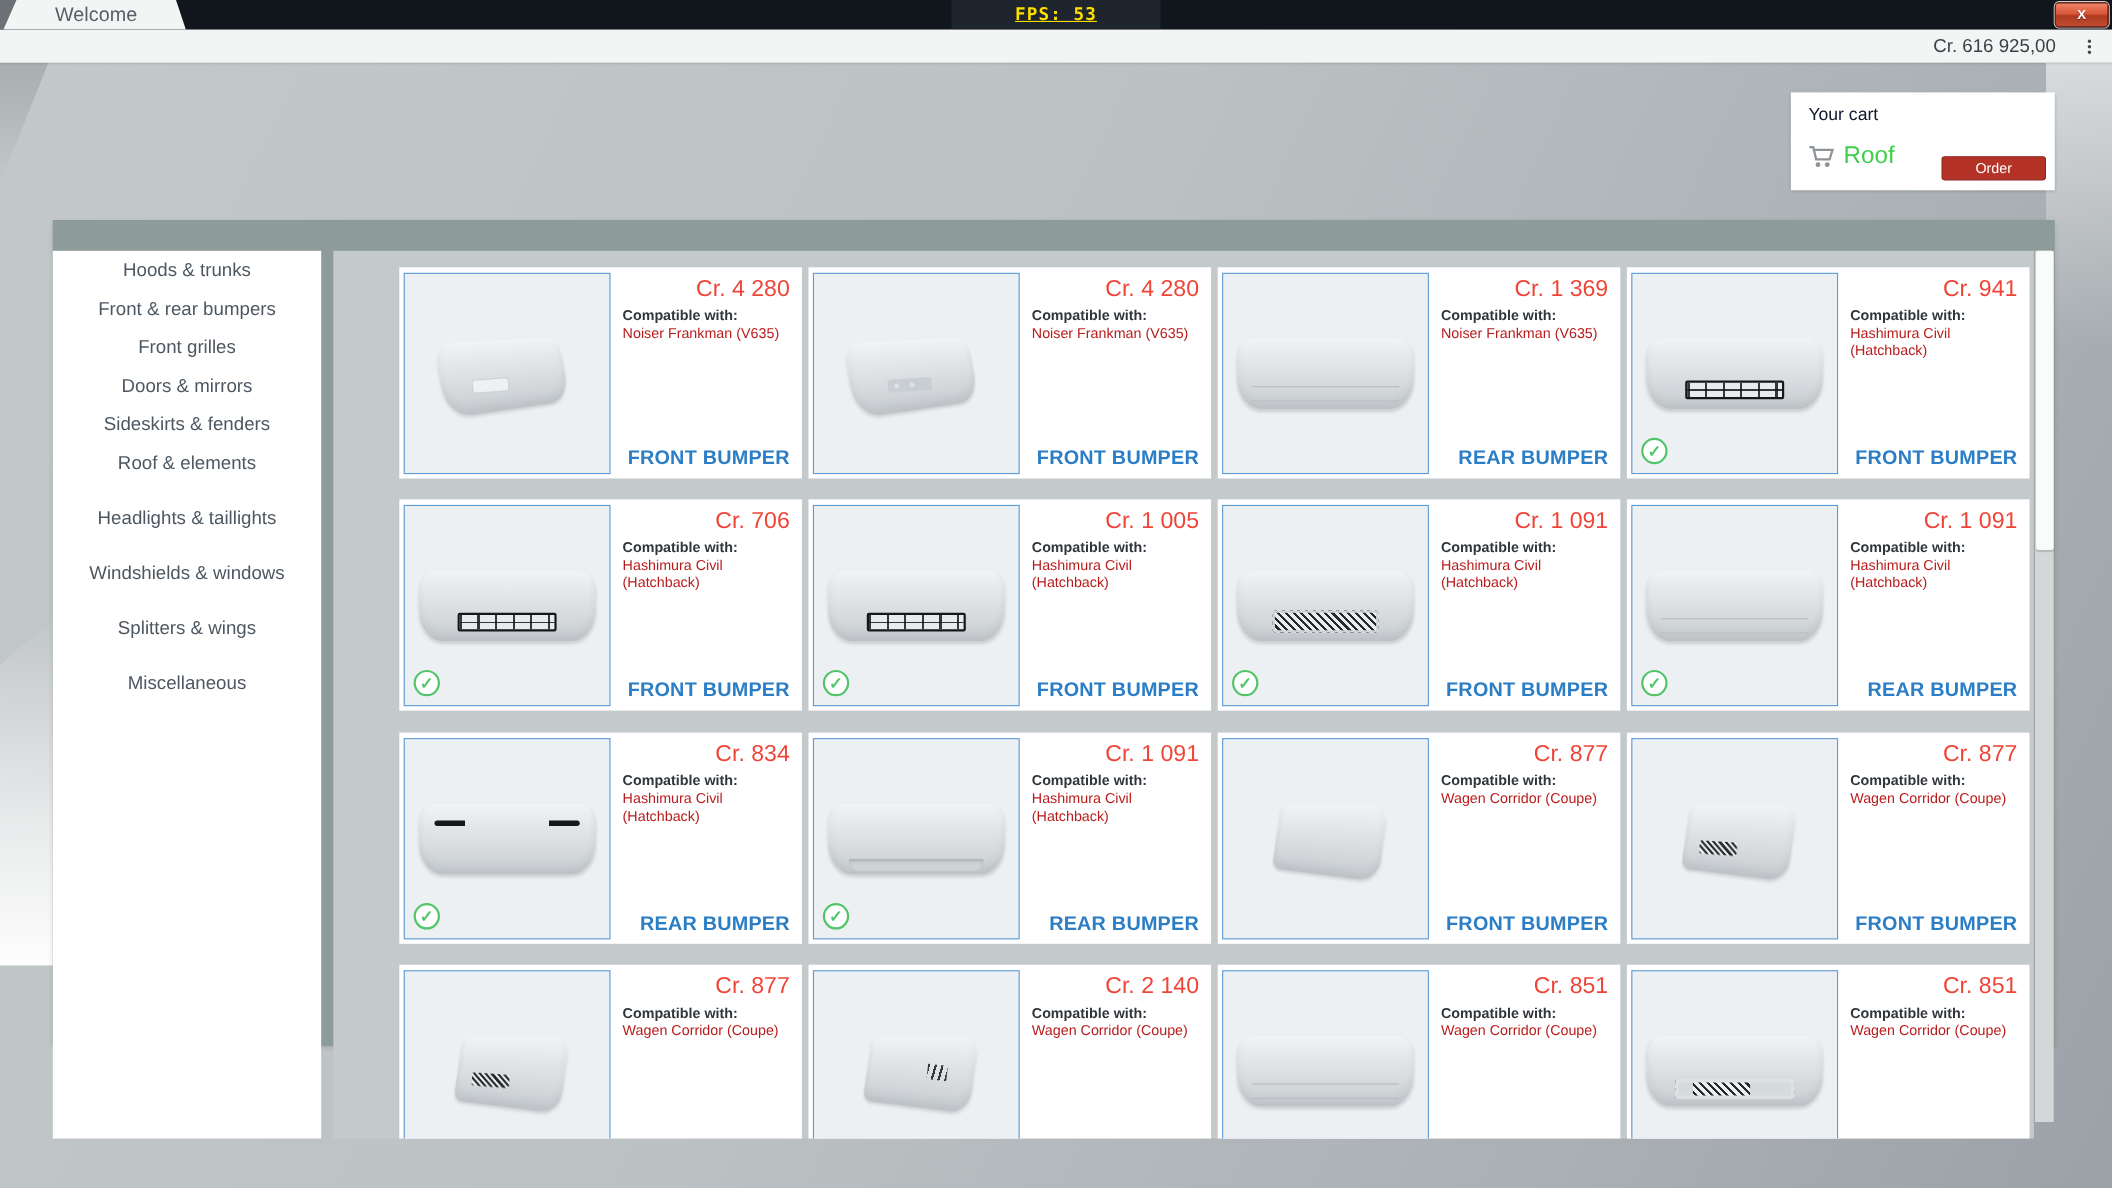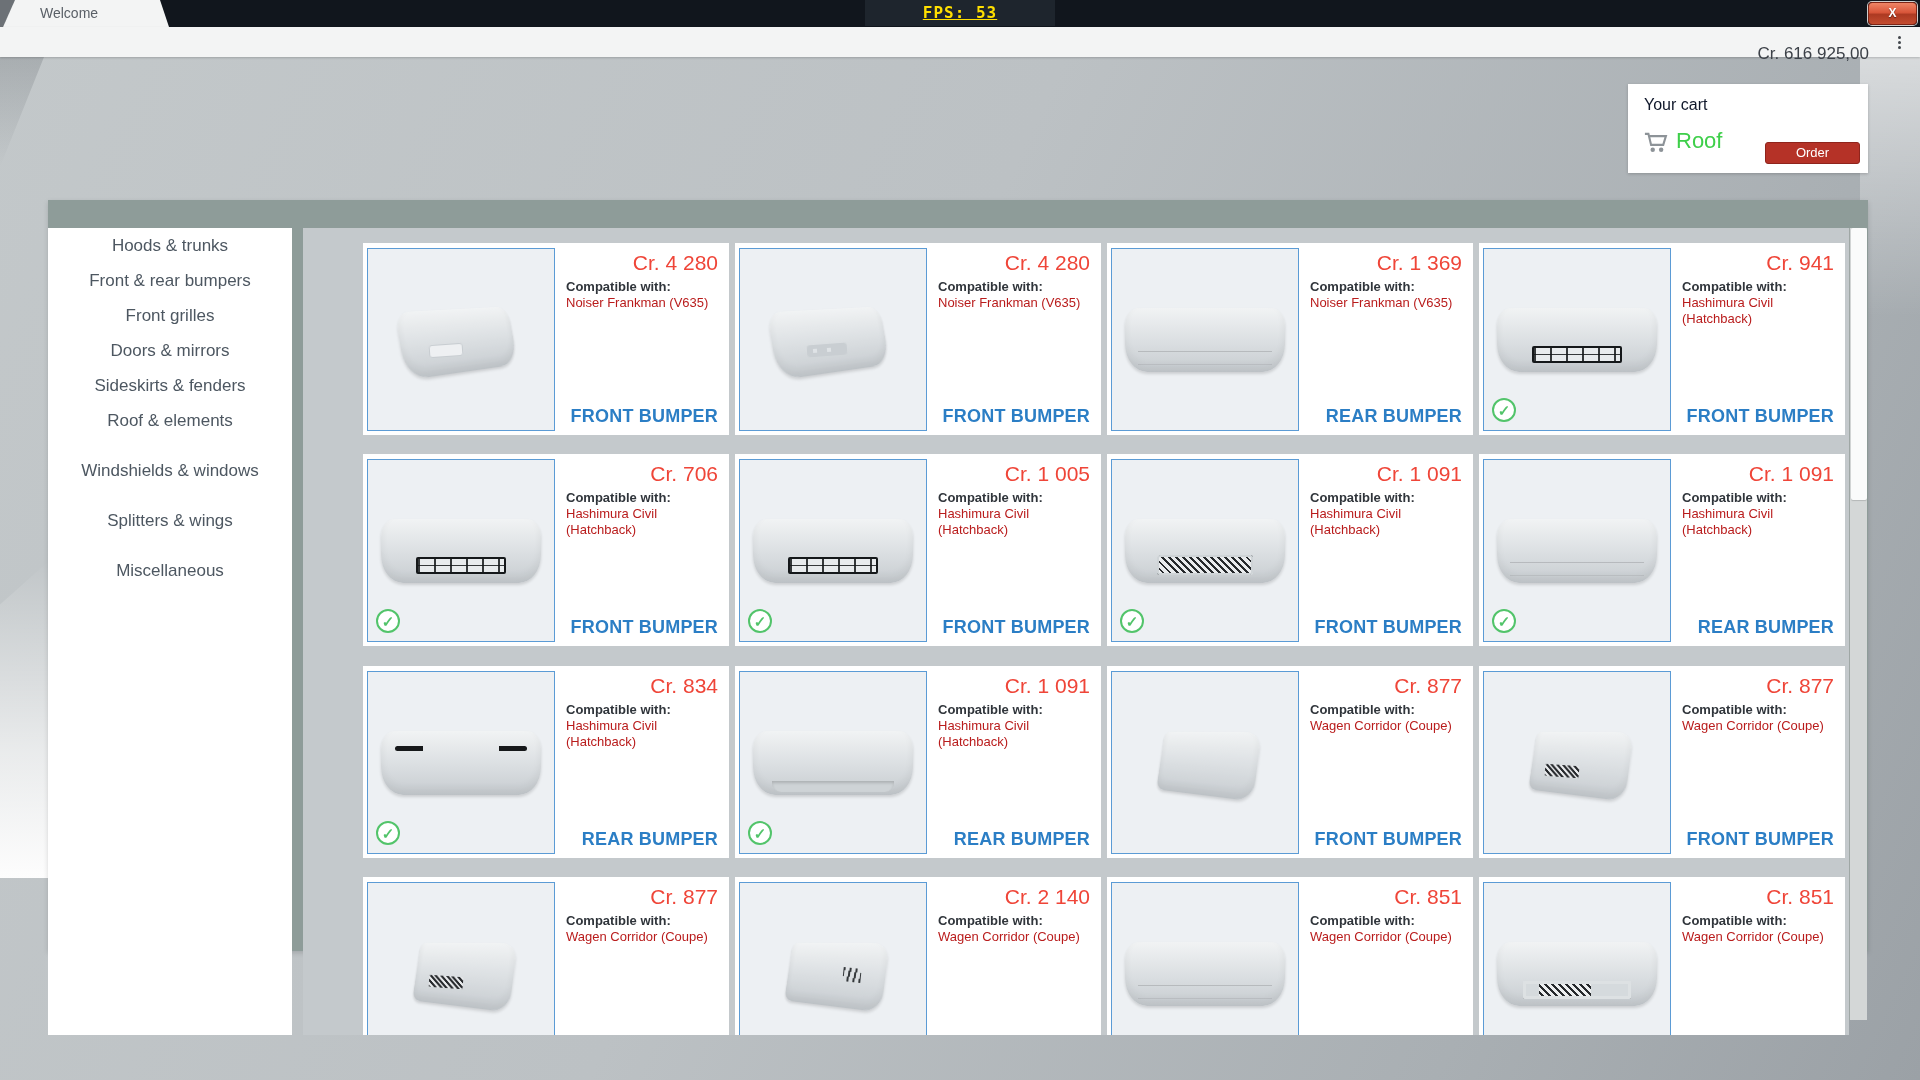--- a/index.html
+++ b/index.html
@@ -12,27 +12,27 @@
   body{font-family:"Liberation Sans",sans-serif;background:linear-gradient(115deg,#c3c8ca 0%,#bcc1c4 45%,#a9afb3 80%,#9ba1a6 100%);position:relative;}
 
   
   .bg-beam{position:absolute;left:0;top:560px;width:50px;height:318px;background:linear-gradient(180deg,rgba(255,255,255,0) 0%,rgba(255,255,255,.65) 60%,#fdfdfd 100%);clip-path:polygon(0 14%,100% 0,100% 100%,0 100%);}
   .bg-corner{position:absolute;right:0;top:57px;width:60px;height:260px;background:linear-gradient(180deg,rgba(255,255,255,.55),rgba(255,255,255,0));}
   .bg-wedge{position:absolute;left:0;top:57px;width:44px;height:110px;background:linear-gradient(180deg,rgba(90,96,102,.25),rgba(90,96,102,0));clip-path:polygon(0 0,100% 0,0 100%);}
 
   
   .titlebar{position:absolute;left:0;top:0;width:1920px;height:27px;background:#11161d;}
   .tab-accent{position:absolute;left:0;top:0;width:16px;height:27px;background:#6c7176;clip-path:polygon(0 0,100% 0,20% 100%,0 100%);}
-  .tab{position:absolute;left:0;top:0;width:172px;height:27px;background:#f3f4f4;clip-path:polygon(15px 0,160px 0,169px 100%,3px 100%);color:#595f66;font-size:14px;line-height:27px;padding-left:40px;}
+  .tab{position:absolute;left:0;top:0;width:172px;height:27px;background:#f3f4f4;clip-path:polygon(15px 0,160px 0,169px 100%,3px 100%);color:#595f66;font-size:18px;line-height:27px;padding-left:50px;}
   .fps-panel{position:absolute;left:865px;top:0;width:190px;height:26px;background:#1e252d;color:var(--fps_yellow);font-family:"DejaVu Sans Mono",monospace;font-size:16px;font-weight:bold;text-align:center;line-height:26px;letter-spacing:1px;text-decoration:underline;}
   .close-btn{position:absolute;left:1868px;top:2px;width:49px;height:23px;background:linear-gradient(180deg,#ef8566 0%,#d9563a 45%,#ad3a22 55%,#c34c30 100%);border:1px solid #7d2415;border-radius:4px;box-shadow:0 0 0 1px #cfcecd;color:#fff;font-weight:bold;font-size:12px;text-align:center;line-height:21px;text-shadow:0 1px 1px rgba(0,0,0,.45);cursor:pointer;}
 
   
   .menubar{position:absolute;left:0;top:27px;width:1920px;height:30px;background:#f3f4f4;box-shadow:0 1px 2px rgba(0,0,0,.18);}
-  .balance{position:absolute;right:51px;top:12px;height:30px;line-height:30px;font-size:17px;color:#3c4148;}
+  .balance{position:absolute;right:51px;top:0;height:30px;line-height:30px;font-size:17px;color:#3c4148;}
   .kebab{position:absolute;right:12px;top:6px;width:18px;height:18px;display:flex;flex-direction:column;align-items:center;justify-content:center;gap:2px;cursor:pointer;}
   .kebab i{width:3px;height:3px;border-radius:50%;background:#42474c;}
 
   
   .cart{position:absolute;left:1628px;top:84px;width:240px;height:89px;background:#fff;box-shadow:0 1px 3px rgba(0,0,0,.2);}
   .cart-title{position:absolute;left:16px;top:12px;font-size:16px;color:#0f172a;}
   .cart-icon{position:absolute;left:14px;top:44px;}
   .cart-status{position:absolute;left:48px;top:44px;font-size:22px;color:var(--cart_green);}
   .order-btn{position:absolute;right:8px;top:58px;width:95px;height:22px;background:var(--order_red);border:1px solid #8f241c;border-radius:3px;color:#fff;font-size:13px;text-align:center;line-height:20px;cursor:pointer;}
 
@@ -108,20 +108,21 @@
 </div>
 
 <div class="panel">
   <div class="sidebar">
       <div class="side-item">Hoods &amp; trunks</div>
       <div class="side-item">Front &amp; rear bumpers</div>
       <div class="side-item">Front grilles</div>
       <div class="side-item">Doors &amp; mirrors</div>
       <div class="side-item">Sideskirts &amp; fenders</div>
       <div class="side-item">Roof &amp; elements</div>
+      <div class="side-item gap">Headlights &amp; taillights</div>
       <div class="side-item gap">Windshields &amp; windows</div>
       <div class="side-item gap">Splitters &amp; wings</div>
       <div class="side-item gap">Miscellaneous</div>
     </div>
   <div class="grid">
       <div class="card" style="left: 60px; top: 15px;">
     <div class="imgbox">
       <div class="part-img img-front-3q">
             <div class="shape"></div>
             <div class="detail"></div>

